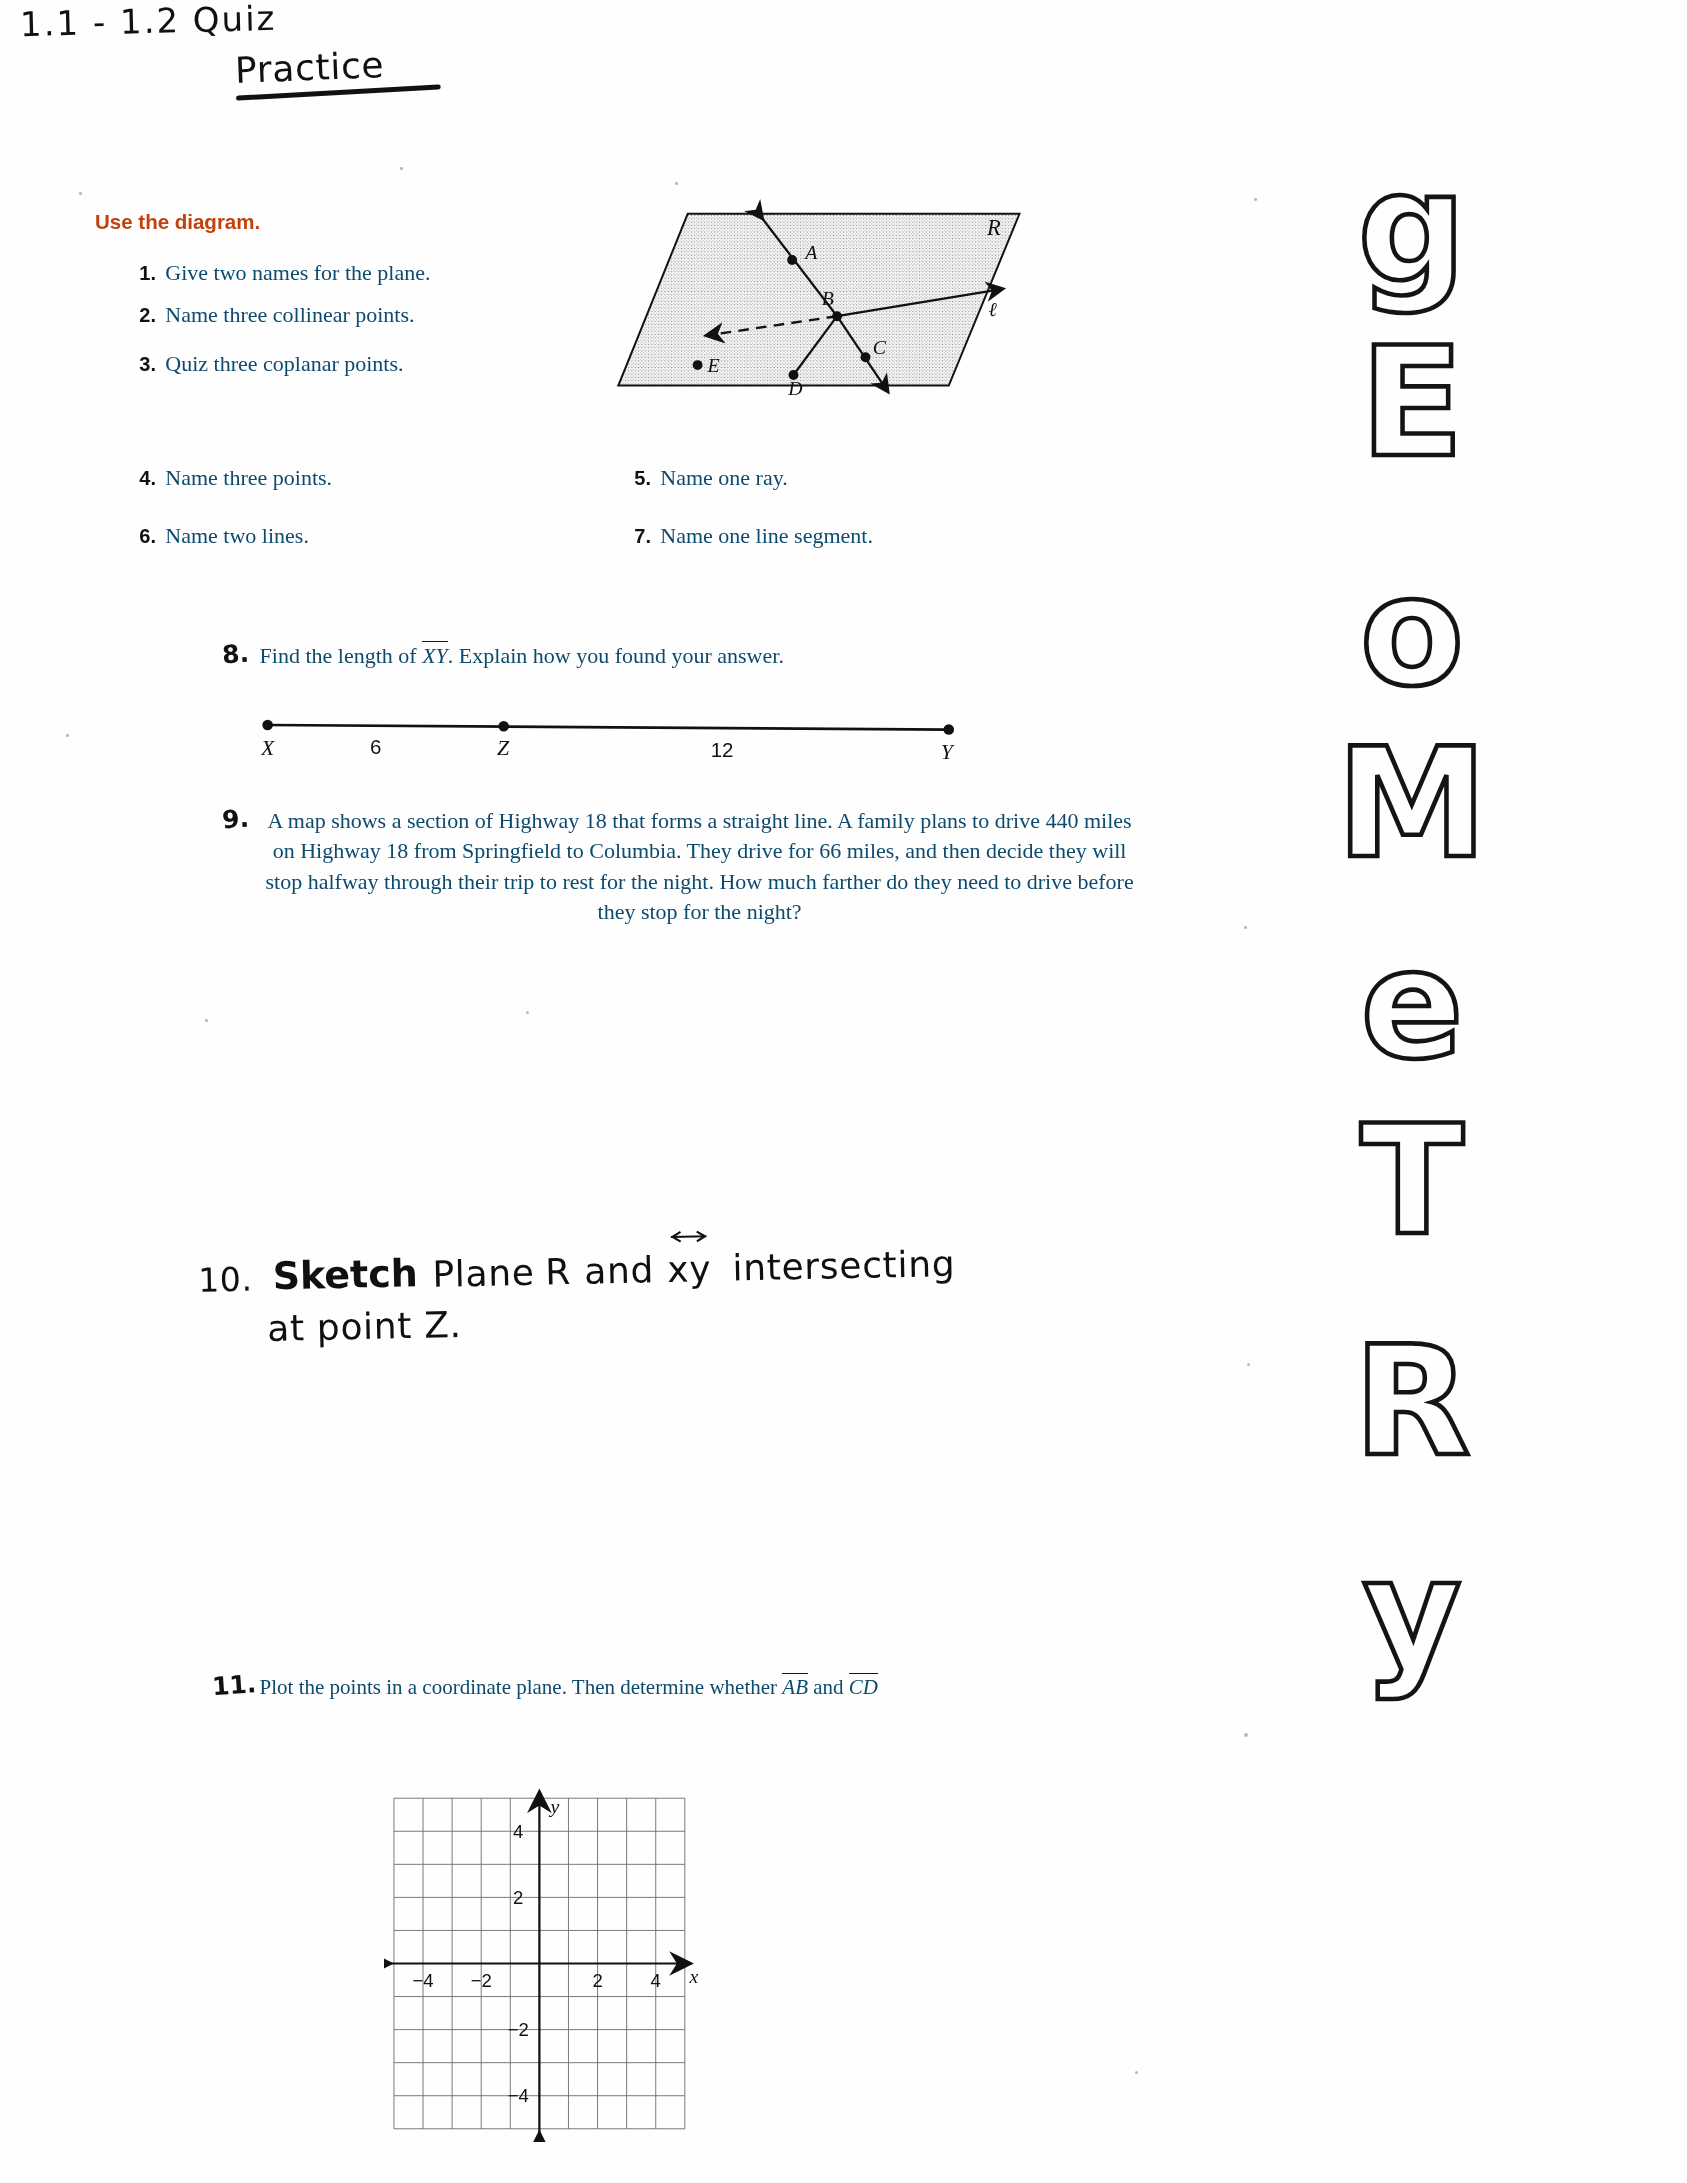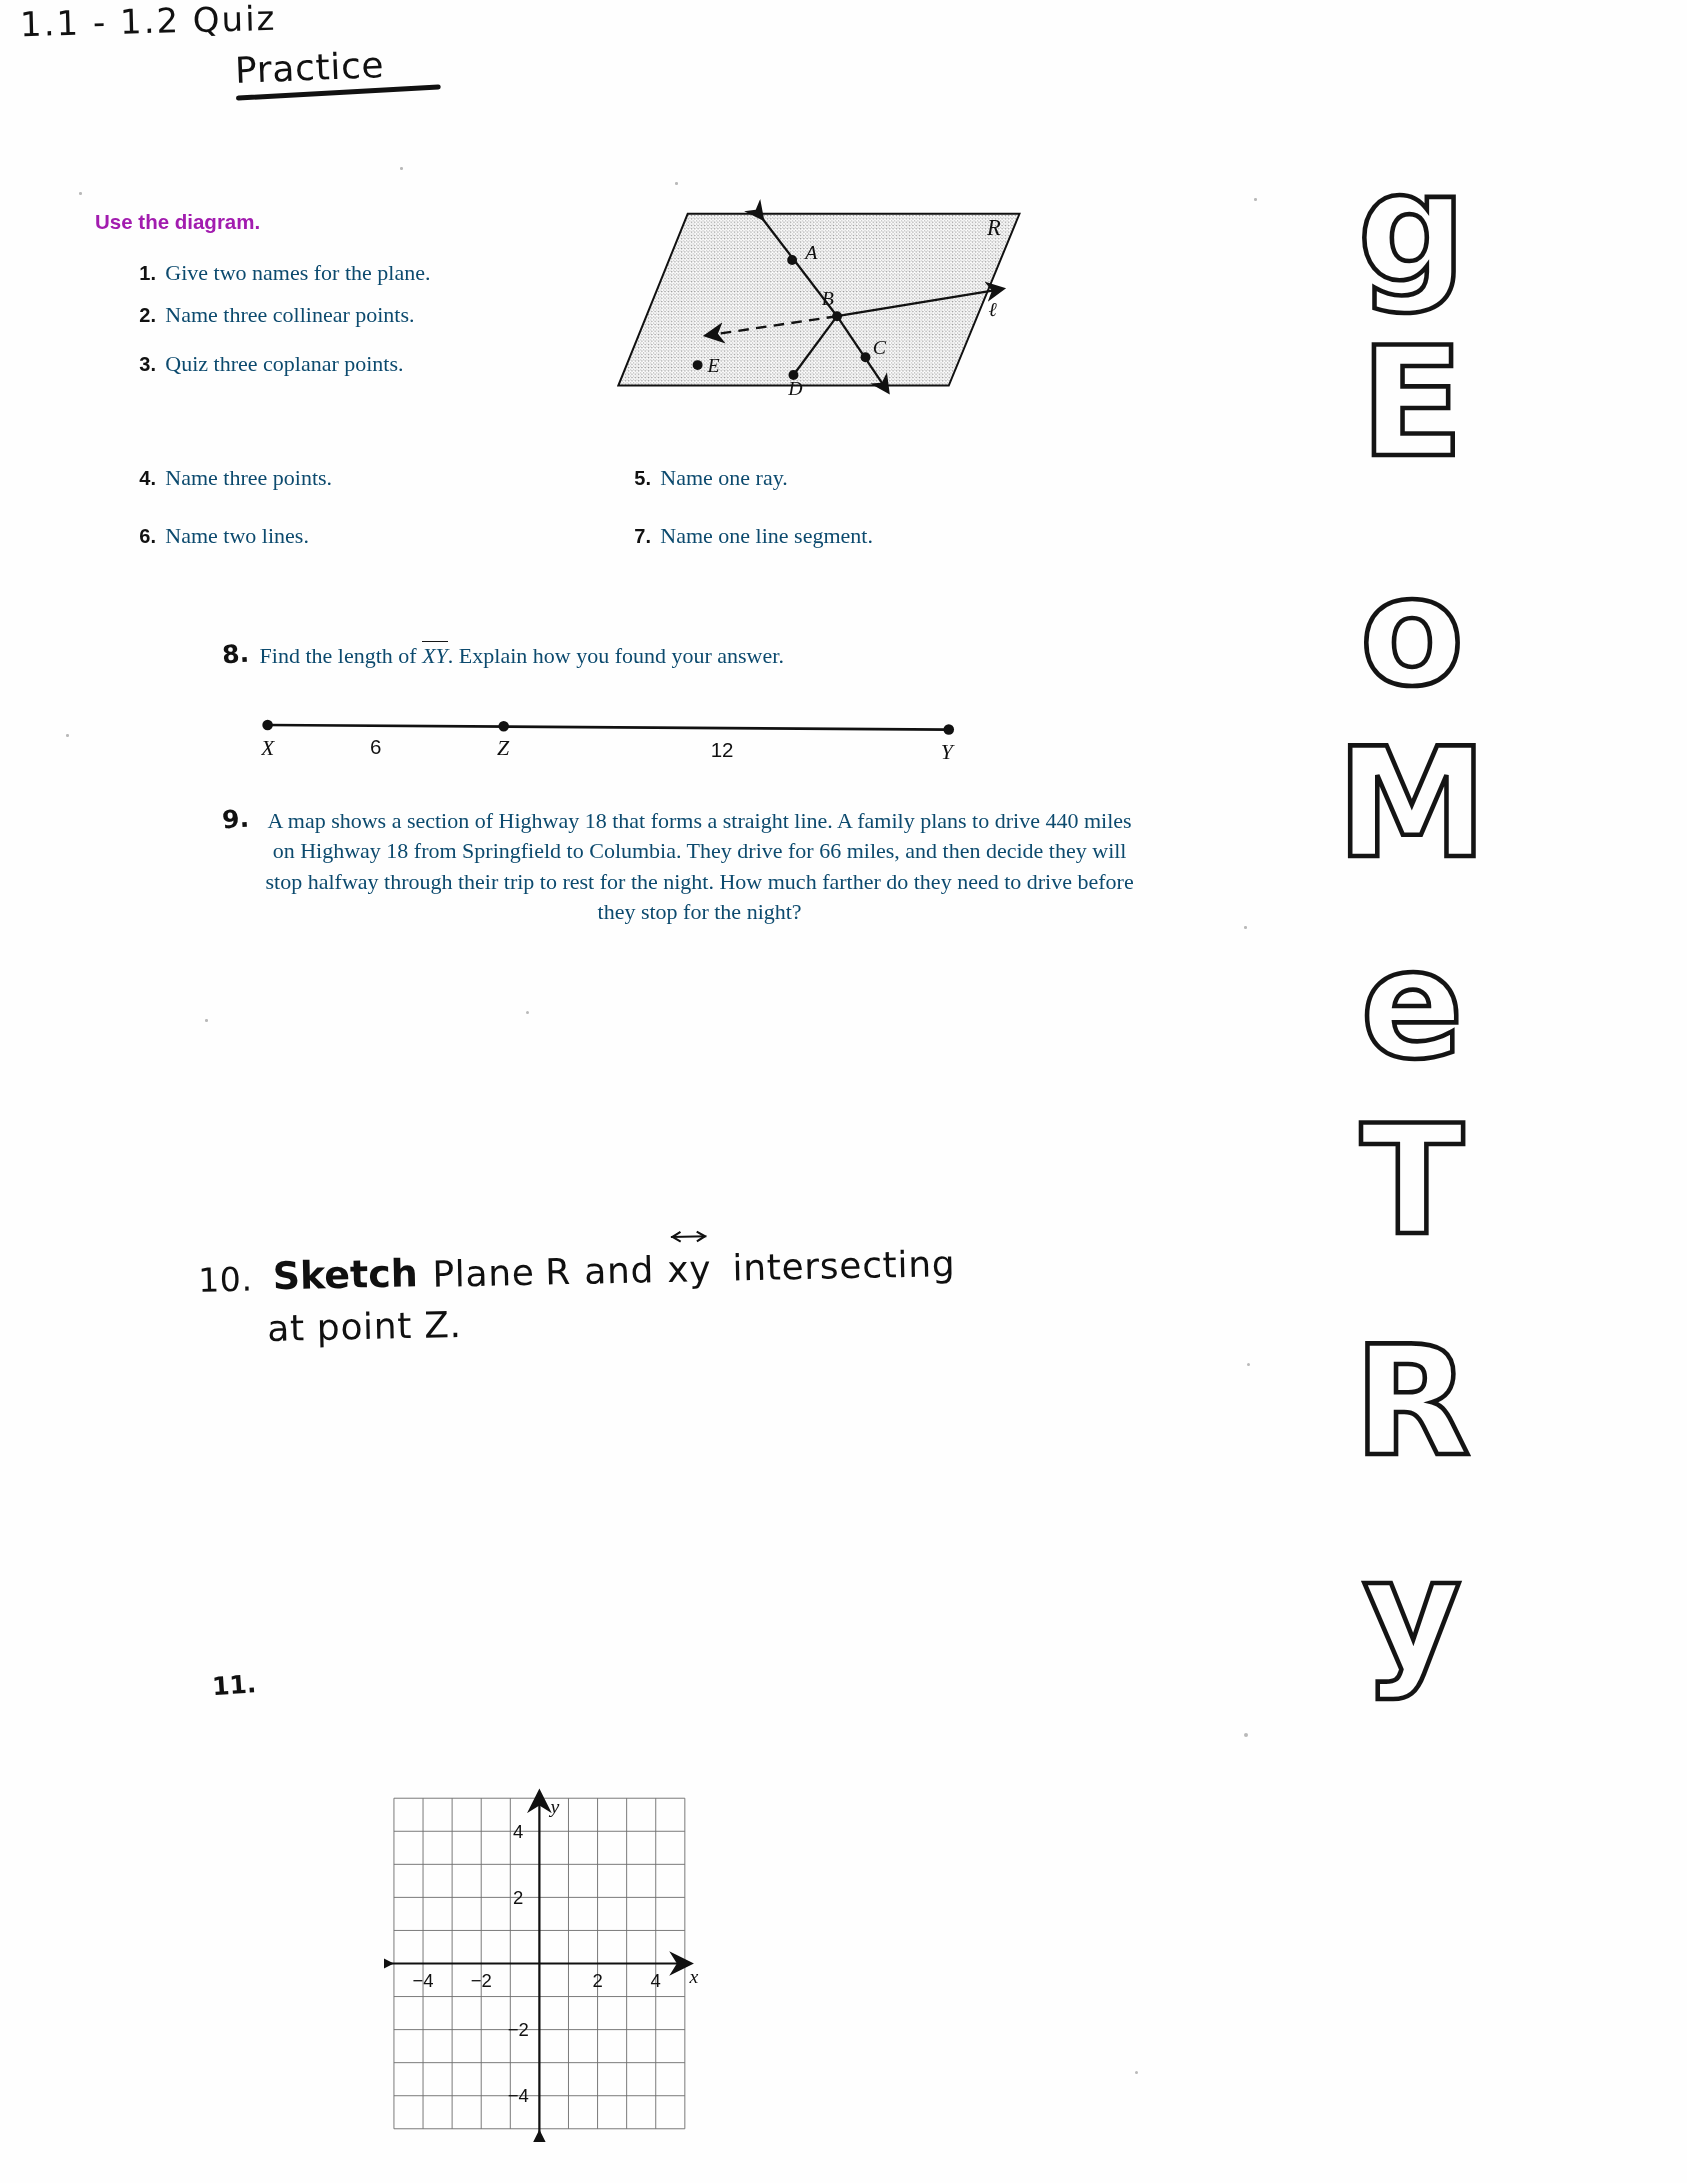--- a/index.html
+++ b/index.html
@@ -54,21 +54,21 @@
     border-radius: 2.6px;
     transform: rotate(-1deg);
   }
 
   
   #instruction {
     left: 95px; top: 210px;
     font-family: "Liberation Sans", sans-serif;
     font-weight: bold;
     font-size: 20.5px;
-    color: #a21caf;
+    color: #c2410c;
   }
 
   
   .qrow { display: flex; align-items: baseline; }
   .qnum {
     font-family: "Liberation Sans", sans-serif;
     font-weight: bold;
     font-size: 20px;
     width: 32px;
     text-align: right;
@@ -328,20 +328,23 @@
         <span class="lv-label">xy</span>
       </span>
       <span style="margin-left:16px">intersecting</span>
     </div>
     <div class="h-line2">at point Z.</div>
   </div>
 
   <div class="abs" id="q11">
     <div class="qrow">
       <span class="qnum-hand">11.</span>
+      <span class="qtext">
+        <span>Plot the points in a coordinate plane. Then determine whether </span><span class="overbar">AB</span><span> and </span><span class="overbar">CD</span>
+      </span>
     </div>
   </div>
 
   <div class="abs" id="coordgrid">
     <svg width="324" height="357" viewBox="0 0 490 540">
       <defs>
         <marker id="axarr" markerWidth="11" markerHeight="11" refX="9" refY="5.5" orient="auto">
           <path d="M0,0 L11,5.5 L0,11 L3.4,5.5 Z" fill="#111"></path>
         </marker>
       </defs>

